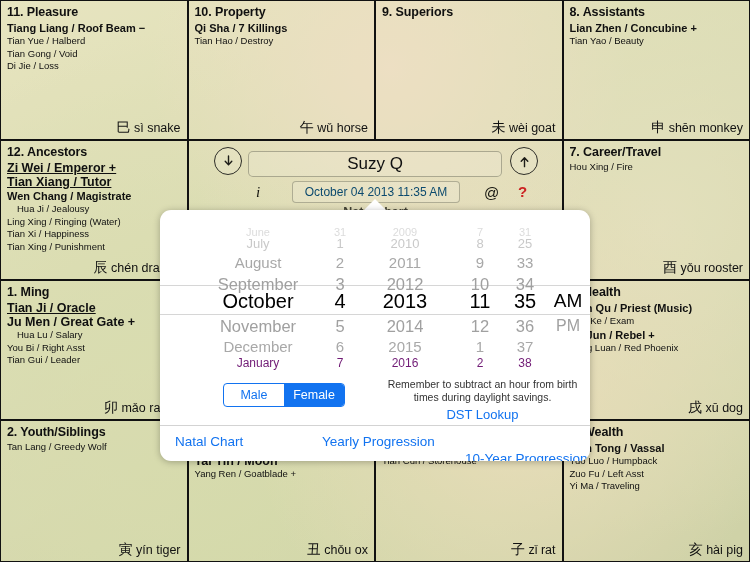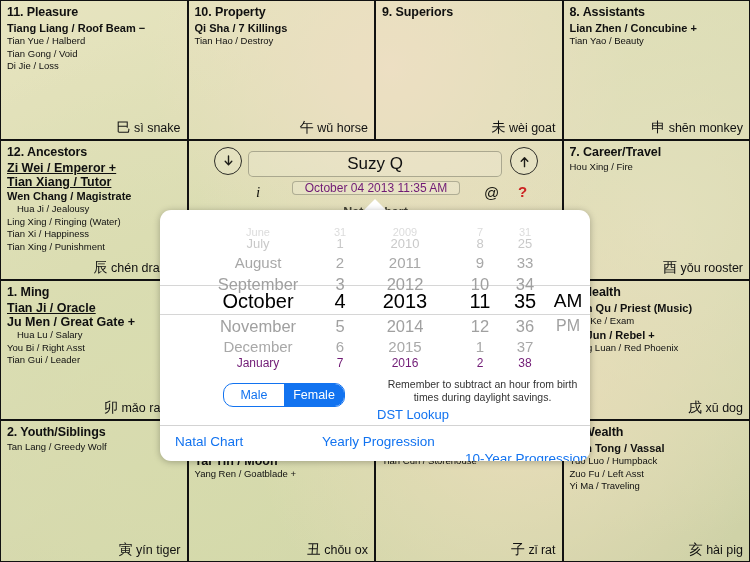--- a/index.html
+++ b/index.html
@@ -62,26 +62,26 @@
     position:absolute;left:60px;top:4px;width:254px;height:26px;
     box-sizing:border-box;
     border:1px solid rgba(120,120,100,0.55);border-radius:5px;
     background:rgba(255,255,255,0.12);
     display:flex;align-items:center;justify-content:center;
     font-size:17px;color:#111;
   }
   .inforow{position:absolute;left:0;top:42px;width:375px;height:24px;}
   #info-i{position:absolute;left:68px;top:3px;font-family:"Liberation Serif",serif;font-style:italic;font-size:15px;color:#15150f;}
   #date-field{
-    position:absolute;left:104px;top:0;width:168px;height:14px;
+    position:absolute;left:104px;top:0;width:168px;height:22px;
     box-sizing:border-box;
     border:1px solid rgba(120,120,100,0.5);border-radius:4px;
     background:rgba(255,255,255,0.14);
     display:flex;align-items:center;justify-content:center;
-    font-size:12px;color:#701a75;white-space:nowrap;
+    font-size:12px;color:#0c4a6e;white-space:nowrap;
   }
   #at-sign{position:absolute;left:484px;top:3px;font-size:15px;color:#15150f;}
   #help-q{position:absolute;left:518px;top:2px;font-size:15px;font-weight:bold;color:#cc2222;}
   .inforow #at-sign{left:296px;}
   .inforow #help-q{left:330px;}
   #subtitle-ghost{
     position:absolute;left:0;top:66px;width:375px;text-align:center;
     font-size:12.5px;font-weight:bold;color:#2a2a20;opacity:.85;
   }
 
@@ -117,34 +117,34 @@
   #w-day{left:150px;width:60px;}
   #w-year{left:190px;width:110px;}
   #w-hour{left:290px;width:60px;}
   #w-min{left:335px;width:60px;}
   #w-ampm{left:385px;width:46px;}
   #w-ampm .it.sel{top:76px;font-size:19px;color:#000;}
   #w-ampm .it.r5{top:103px;font-size:16px;color:#a0a0a0;}
 
   #seg{
     position:absolute;left:63px;top:173px;width:122px;height:24px;
-    box-sizing:border-box;border:1.6px solid #1273f0;border-radius:10px;
+    box-sizing:border-box;border:1.6px solid #1273f0;border-radius:4px;
     display:flex;overflow:hidden;background:#fff;
   }
   #seg .sg{
     flex:1;display:flex;align-items:center;justify-content:center;
     font-size:12.5px;color:#1273f0;
   }
   #seg .sg.on{background:#1273f0;color:#fff;}
   #dst-note{
     position:absolute;left:225px;top:168px;width:195px;text-align:center;
     font-size:10.5px;line-height:13px;color:#333;
   }
   #dst-link{
-    position:absolute;left:217px;top:197px;width:195px;
+    position:absolute;left:225px;top:197px;width:195px;text-align:center;
     font-size:13px;color:#1273f0;
   }
   #pop-sep{position:absolute;left:0;top:215px;width:430px;height:1px;background:#d3d3d3;}
   #pop-actions{position:absolute;left:0;top:216px;width:430px;height:35px;}
   #pop-actions .act{
     position:absolute;top:8px;font-size:13.5px;color:#1273f0;white-space:nowrap;
   }
   #act0{left:15px;}
   #act1{left:162px;}
   #act2{left:305px;margin-top:17px;}

